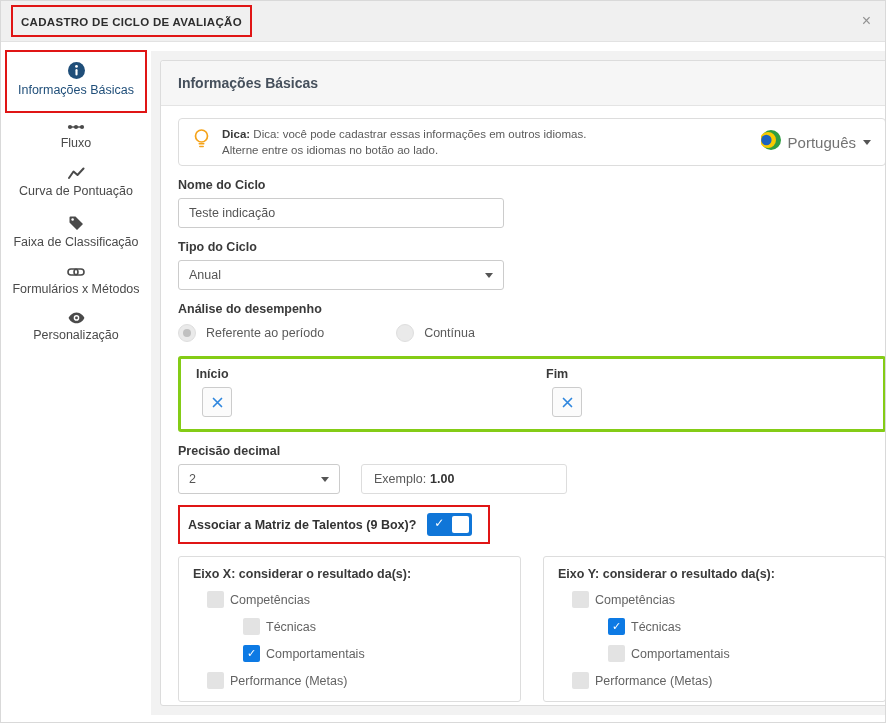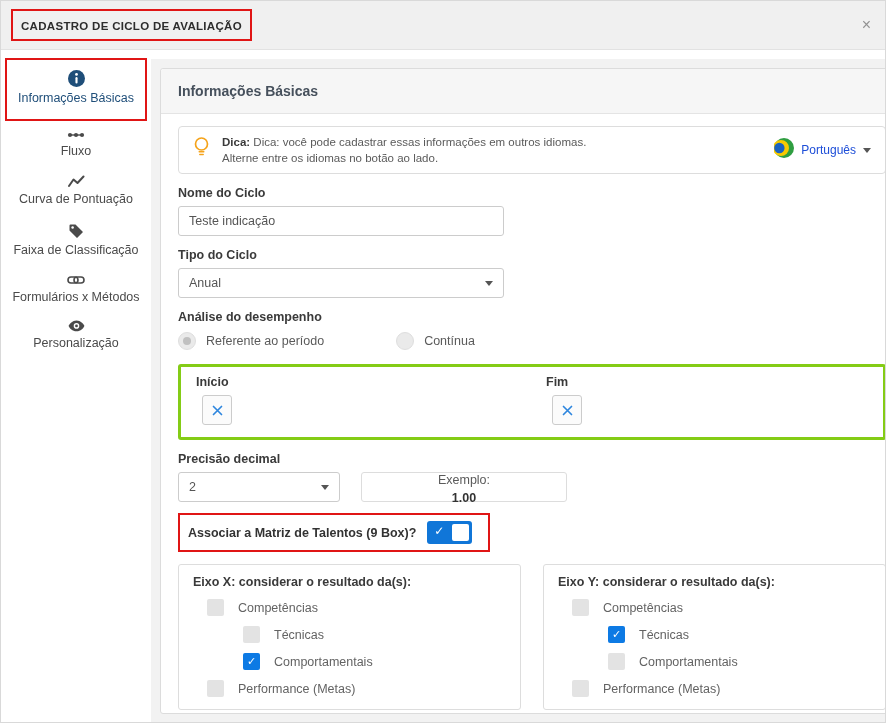--- a/index.html
+++ b/index.html
@@ -3,21 +3,21 @@
 <meta charset="utf-8">
 <style>
   * { margin:0; padding:0; box-sizing:border-box; }
   html,body { background:#fff; }
   body { font-family:"Liberation Sans","DejaVu Sans",sans-serif; color:#4a4a4a; }
 
   .modal { position:relative; width:886px; height:723px; background:#fff;
            border:1px solid #d9d9d9; overflow:hidden; }
 
   
-  .modal-header { height:49px; background:#f0f0f0; border-bottom:1px solid #e2e2e2;
+  .modal-header { height:41px; background:#f0f0f0; border-bottom:1px solid #e2e2e2;
                   display:flex; align-items:center; padding:10px 14px; }
   .annotation { border:2px solid #e01515; }
   .title-box { padding:5px 8px; margin-left:-4px; }
   .modal-title { font-size:11.5px; font-weight:bold; color:#2d2d2d; letter-spacing:.3px; }
   .close-btn { margin-left:auto; color:#929292; font-size:16px; line-height:1; cursor:pointer; }
 
   
   .modal-body { display:flex; height:682px; }
 
   
@@ -36,21 +36,21 @@
   .card-header { background:#f6f6f6; border-bottom:1px solid #e4e4e4; padding:14px 17px;
                  font-size:14px; font-weight:600; color:#46505c; border-radius:3px 3px 0 0; }
   .card-body { padding:12px 17px 9px; flex:1; overflow:hidden; }
 
   
   .tip-box { border:1px solid #ddd; border-radius:4px; padding:7px 14px;
              display:flex; align-items:center; }
   .tip-text { margin-left:12px; font-size:11.5px; color:#5a5a5a; line-height:1.4; }
   .tip-text b { color:#3a3a3a; }
   .lang-switch { margin-left:auto; display:flex; align-items:center; gap:7px; cursor:pointer; }
-  .lang-label { font-size:12px; color:#1d4ed8; }
+  .lang-label { font-size:15px; color:#737373; }
   .caret-down { width:0; height:0; border-left:4px solid transparent;
                 border-right:4px solid transparent; border-top:5px solid #555; }
 
   
   .field-label { font-size:12.5px; font-weight:600; color:#3a3a3a; margin:12px 0 6px; }
   .text-input, .select-box { width:326px; height:30px; border:1px solid #ccc; border-radius:3px;
                   font-size:12.5px; color:#555; background:#fff; }
   input.text-input { padding:8px 10px; outline:none; font-family:inherit; }
   .select-box { display:flex; align-items:center; padding:0 10px; cursor:pointer; }
   .select-box .sel-value { flex:1; }
@@ -74,21 +74,21 @@
   .ig-icon { width:30px; border-right:1px solid #ccc; display:flex; align-items:center;
              justify-content:center; cursor:pointer; }
   .ig-text { flex:1; display:flex; align-items:center; padding:0 10px; font-size:12.5px; color:#555; }
   .clear-btn { width:30px; height:30px; border:1px solid #ccc; border-radius:3px; background:#fbfbfb;
                margin-left:6px; display:flex; align-items:center; justify-content:center; cursor:pointer; }
 
   
   .precisao-row { display:flex; align-items:center; }
   .example-box { width:206px; height:30px; border:1px solid #ddd; border-radius:3px;
                  margin-left:21px; display:flex; align-items:center; padding:0 12px;
-                 font-size:12.5px; color:#5a5a5a; gap:4px;flex-direction:column; }
+                 font-size:12.5px; color:#5a5a5a; gap:4px; }
   .example-box b { color:#333; }
 
   
   .toggle-annotation { margin-top:11px; display:flex; align-items:center; gap:11px;
                        width:fit-content; padding:6px 16px 6px 8px; }
   .toggle-label { font-size:12.5px; font-weight:600; color:#333; }
   .switch { width:45px; height:23px; border-radius:3px; background:#c4c4c4; position:relative; cursor:pointer; }
   .switch.checked { background:#1076d8; }
   .switch .check-glyph { position:absolute; left:7px; top:3px; color:#fff; font-size:12px; font-weight:bold; }
   .switch .knob { position:absolute; right:3px; top:3px; width:17px; height:17px;
@@ -99,21 +99,21 @@
   .axis-panel { flex:1; border:1px solid #ddd; border-radius:3px; padding:10px 14px 12px; }
   .axis-title { font-size:12.5px; font-weight:600; color:#3a3a3a; }
   .cb-row { display:flex; align-items:center; margin-top:10px; }
   .cb-row.ind-0 { margin-left:14px; }
   .cb-row.ind-1 { margin-left:50px; }
   .checkbox { width:17px; height:17px; border-radius:2px; background:#e3e3e3;
               display:flex; align-items:center; justify-content:center; cursor:pointer; }
   .checkbox .cb-glyph { display:none; color:#fff; font-size:11px; font-weight:bold; line-height:1; }
   .checkbox.checked { background:#0d7ae4; }
   .checkbox.checked .cb-glyph { display:block; }
-  .cb-label { font-size:12.5px; color:#636363; margin-left:14px; }
+  .cb-label { font-size:12.5px; color:#636363; margin-left:6px; }
 
   
   .flag-icon { width:20px; height:20px; }
 </style>
 </head>
 <body>
 
 <div class="modal">
 
   <div class="modal-header">

